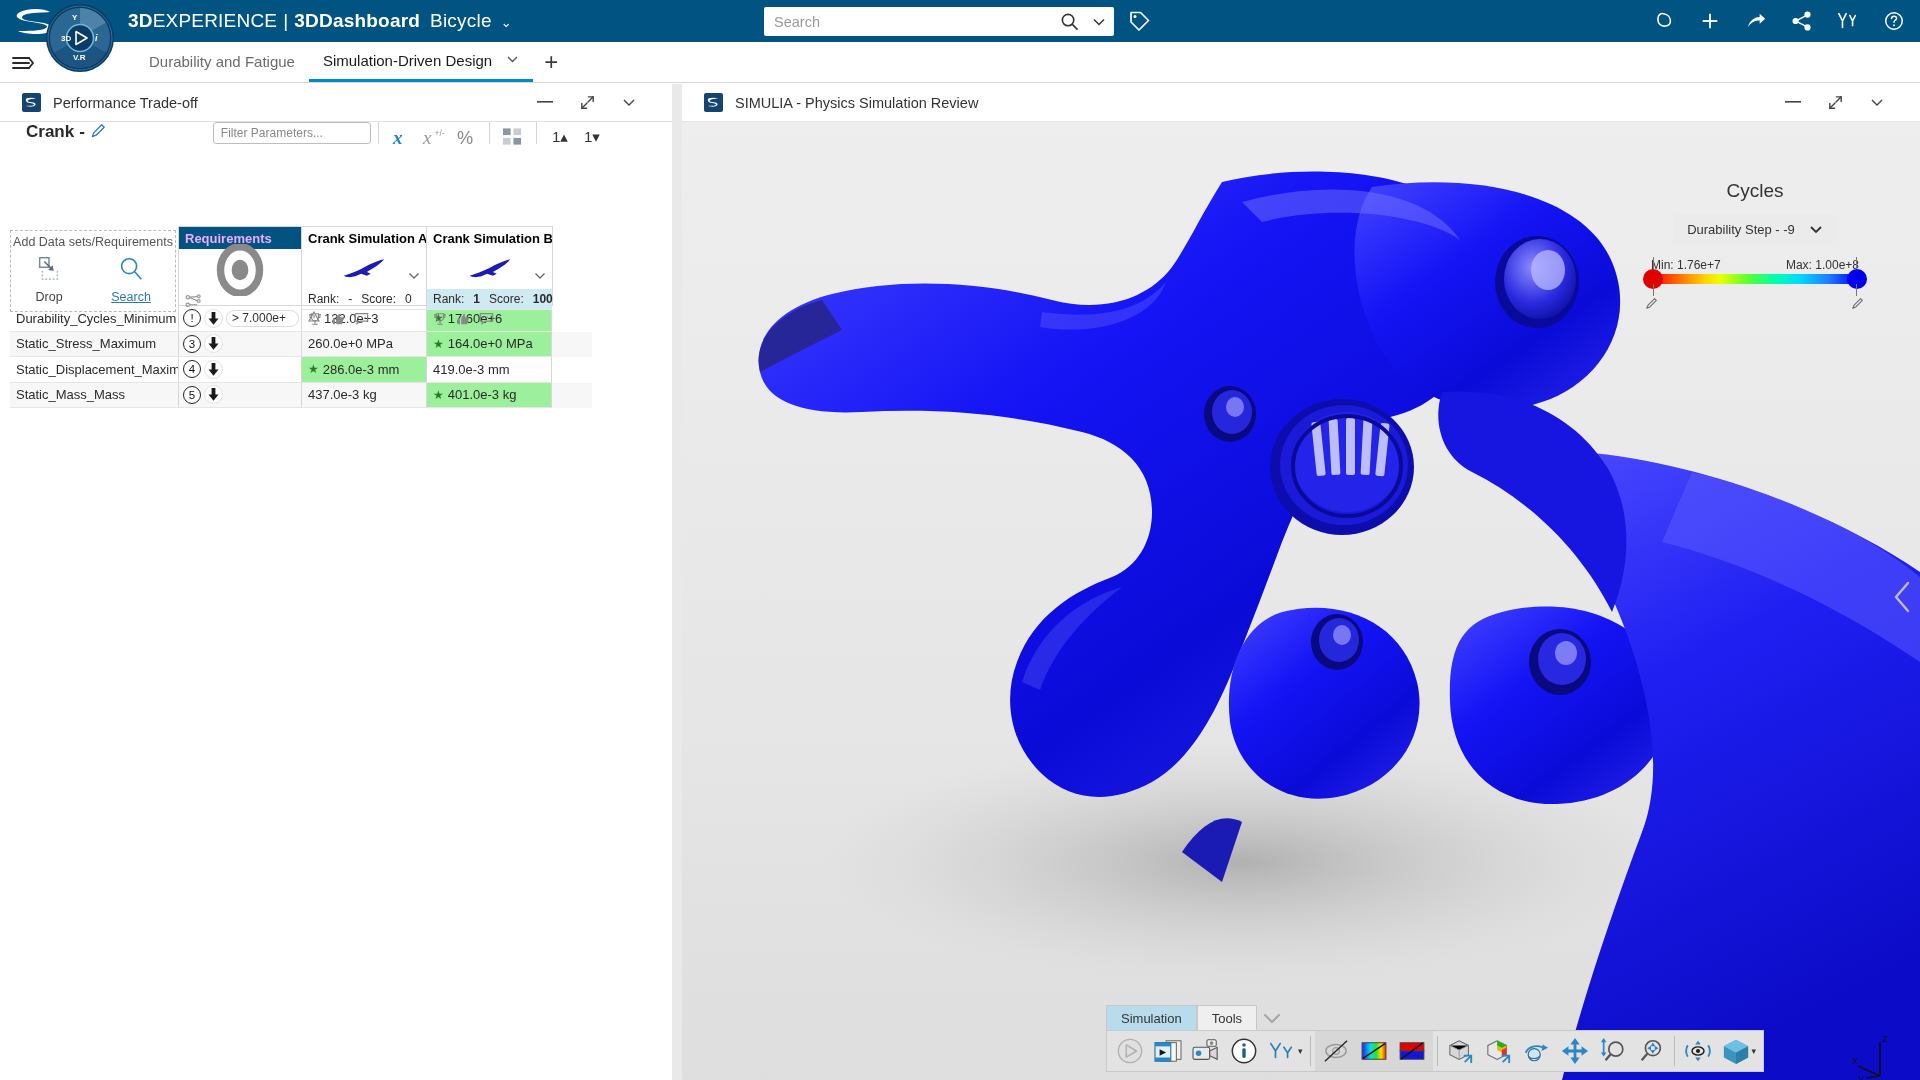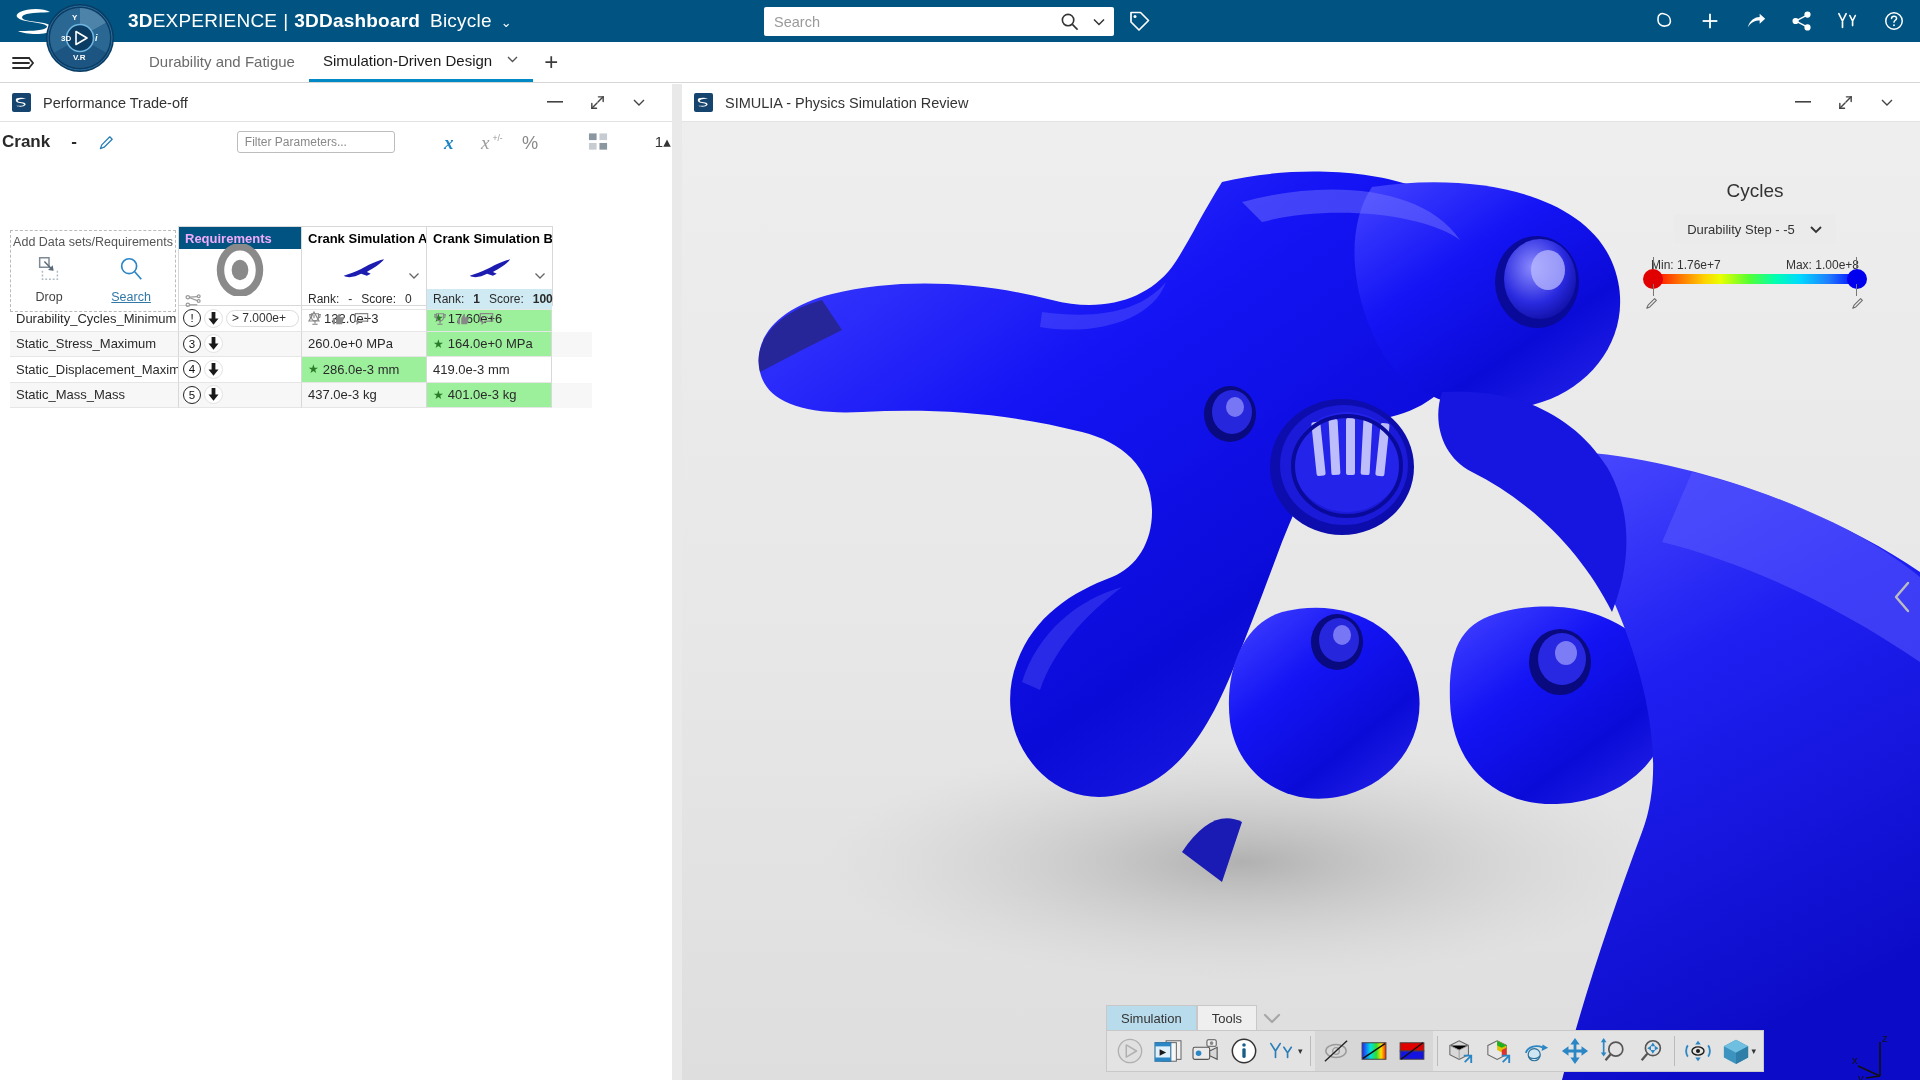--- a/index.html
+++ b/index.html
@@ -67,32 +67,32 @@
   .tab.active { color: #1a1a1a; border-bottom: 3px solid #0089c4; }
   .tab .tcaret { margin-left: 14px; font-size: 12px; color: #555; }
   #tab-add { width: 36px; height: 41px; display: flex; align-items: center; justify-content: center; font-size: 24px; color: #3c3c3c; cursor: pointer; font-weight: 300; }
 
   
   #left-panel {
     position: absolute; left: 0; top: 84px; width: 672px; height: 996px;
     background: #fff;
   }
   .pan-header {
-    height: 38px; display: flex; align-items: center; padding: 0 12px;
+    height: 38px; display: flex; align-items: center; padding: 0 22px;
     border-bottom: 1px solid #e3e3e3; background: #fff;
   }
   .pan-icon {
     width: 19px; height: 19px; background: #15446e; border-radius: 2px;
     display: flex; align-items: center; justify-content: center; margin-right: 12px;
   }
   .pan-title { font-size: 14.5px; color: #333; flex: 1; }
   .pan-ctrl { width: 42px; height: 30px; display: flex; align-items: center; justify-content: center; color: #444; cursor: pointer; }
 
   #tradeoff-toolbar {
-    height: 40px; display: flex; align-items: center; padding: 0 2px; gap: 16px;
+    height: 40px; display: flex; padding: 0 26px; gap: 0;
   }
   #crank-label { font-size: 17px; font-weight: bold; color: #2a2a2a; }
   #crank-dash { font-size: 17px; font-weight: bold; color: #2a2a2a; margin: 0 5px; }
   #pencil-icon { width: 17px; height: 17px; color: #2b7fb8; }
   #filter-input {
     margin-left: 106px; width: 158px; height: 22px; border: 1px solid #bdbdbd;
     border-radius: 3px; padding: 0 7px; font-size: 12px; color: #555;
     font-family: "Liberation Sans", sans-serif; outline: none;
   }
   #filter-input::placeholder { color: #888; }
@@ -749,21 +749,21 @@
       <path d="M500 730 C520 700 540 690 560 700 L540 760 Z" fill="#1a1ab5"></path>
 
       <path d="M560 80 C640 58 740 62 778 118 C742 92 650 82 580 100 Z" fill="#7a7aff" opacity="0.45"></path>
       <path d="M360 190 C420 198 460 188 484 160 C470 200 410 214 358 205 Z" fill="#6a6aff" opacity="0.35"></path>
       <path d="M340 560 C356 510 395 478 440 465 C400 496 372 528 358 568 Z" fill="#6a6aff" opacity="0.3"></path>
     </svg>
 
     <div id="legend">
       <div class="lg-title">Cycles</div>
       <div class="lg-select">
-        <span>Durability Step - -5</span>
+        <span>Durability Step - -9</span>
         <span>
           <svg width="14" height="9" viewBox="0 0 14 9" fill="none" stroke="#333" stroke-width="1.8">
               <polyline points="2,2 7,7 12,2"></polyline>
             </svg>
         </span>
       </div>
       <div class="lg-minmax">
         <span>Min: 1.76e+7</span>
         <span>Max: 1.00e+8</span>
       </div>

